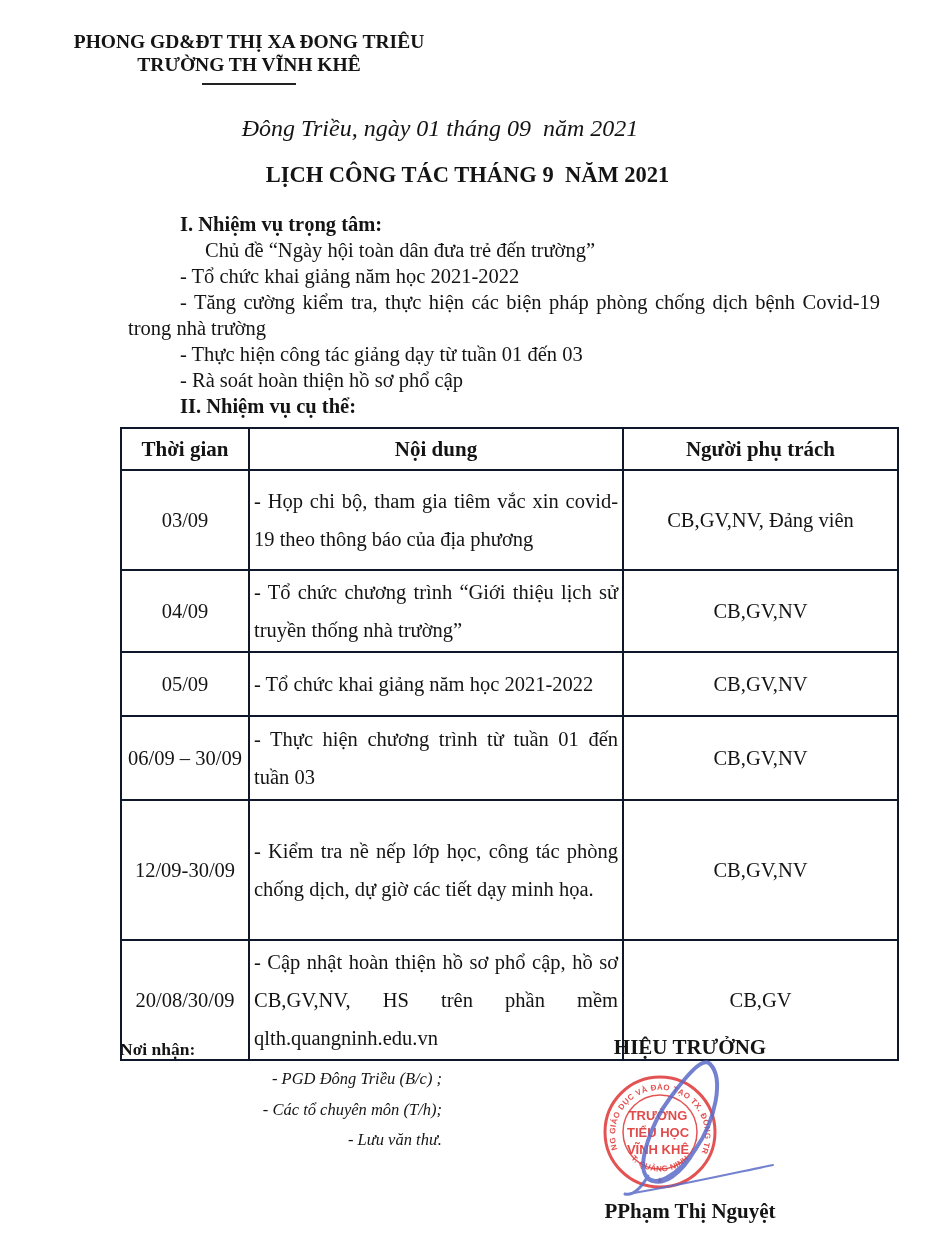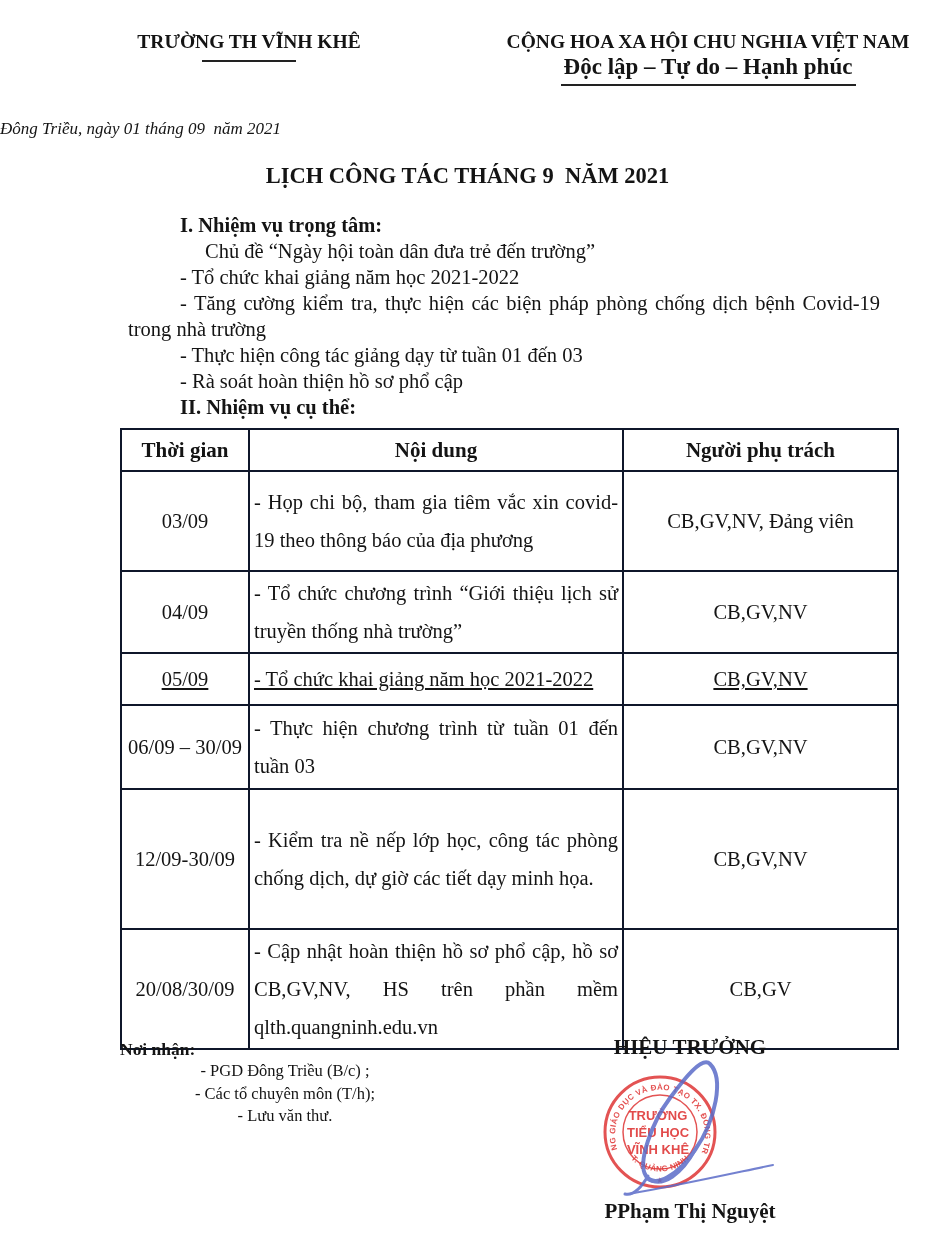--- a/index.html
+++ b/index.html
@@ -11,22 +11,22 @@
   
   .header-row { display:flex; padding-top:30px; }
   .header-left  { width:392px; margin-left:53px; text-align:center; }
   .header-right { width:430px; margin-left:auto; margin-right:12px; text-align:center; }
   .hdr-small { font-weight:bold; font-size:19.5px; line-height:23px; }
   .hdr-motto { font-weight:bold; font-size:23px;  line-height:27px; }
   .rule-left  { width:94px;  border-top:2px solid #222; margin:7px auto 0 auto; }
   .rule-right { width:295px; border-top:2px solid #222; margin:4px auto 0 auto; }
   
   .dateline {
-    margin:30px 55px 0 0; text-align:left;
-    font-style:italic; font-size:17px; line-height:26px; white-space:pre-wrap;
+    margin:30px 55px 0 0; text-align:center;
+    font-style:italic; font-size:24px; line-height:26px; white-space:pre-wrap;
   }
   .doc-title {
     margin-top:21px; text-align:center; font-weight:bold; font-size:22.5px;
     line-height:26px; white-space:pre-wrap;
   }
   
   .content { margin:23px 55px 0 128px; font-size:20.5px; line-height:26px; }
   .content p { margin:0; text-align:justify; }
   .sec-heading { font-weight:bold; text-indent:52px; }
   .theme-line  { text-indent:77px; }
@@ -41,54 +41,50 @@
   table.schedule col.c-person  { width:275px; }
   table.schedule th, table.schedule td {
     border:2px solid #0f172a; vertical-align:middle; padding:2px 4px;
   }
   table.schedule th { font-weight:bold; font-size:21px; height:36px; text-align:center; }
   td.cell-time   { text-align:center; line-height:38px; }
   td.cell-content{ text-align:justify; line-height:38px; padding-left:7px; padding-right:3px; }
   td.cell-person { text-align:center; line-height:30px; }
   tr.row-1 { height:100px;  }
   tr.row-2 { height:74px;  }
-  tr.row-3 { height:52px;text-decoration:underline;  }
+  tr.row-3 { height:64px;  }
   tr.row-4 { height:84px;  }
   tr.row-5 { height:140px; }
   tr.row-6 { height:112px; }
   
   .recipients { position:absolute; left:120px; top:1038px; width:330px; }
   .recipients-heading { font-weight:bold; font-size:17.5px; line-height:22px; margin:0; }
-  .recipients p.rcpt { font-size:16.5px; line-height:22.5px; margin:0; text-align:center; }
+  .recipients p.rcpt { font-style:italic; font-size:16.5px; line-height:22.5px; margin:8px; text-align:right; }
   .signer-title {
     position:absolute; left:580px; top:1035px; width:220px; text-align:center;
     font-weight:bold; font-size:21px;
   }
   .signer-name {
     position:absolute; left:565px; top:1199px; width:250px; text-align:center;
     font-weight:bold; font-size:21px;
   }
   .stamp-svg { position:absolute; left:555px; top:1048px; }
   .stamp-arc { font-family:"Liberation Sans","DejaVu Sans",sans-serif; font-weight:bold; font-size:8px; letter-spacing:0.4px; }
   .stamp-center { font-family:"Liberation Sans","DejaVu Sans",sans-serif; font-weight:bold; font-size:13px; }
 </style>
 </head>
 <body>
 
 <div id="page">
 
   <div class="header-row">
     <div class="header-left">
+      <div class="hdr-small">PHONG GD&amp;ĐT THỊ XA ĐONG TRIÊU</div>
       <div class="hdr-small">TRƯỜNG TH VĨNH KHÊ</div>
       <div class="rule-left"></div>
-    </div>
-    <div class="header-right">
-      <div class="hdr-small">CỘNG HOA XA HỘI CHU NGHIA VIỆT NAM</div>
-      <div class="hdr-motto">Độc lập – Tự do – Hạnh phúc</div>
-      <div class="rule-right"></div>
     </div>
   </div>
 
   <div class="dateline">Đông Triều, ngày 01 tháng 09  năm 2021</div>
 
   <div class="doc-title">LỊCH CÔNG TÁC THÁNG 9  NĂM 2021</div>
 
   <div class="content">
     <p class="sec-heading">I. Nhiệm vụ trọng tâm:</p>
     <p class="theme-line">Chủ đề “Ngày hội toàn dân đưa trẻ đến trường”</p>

